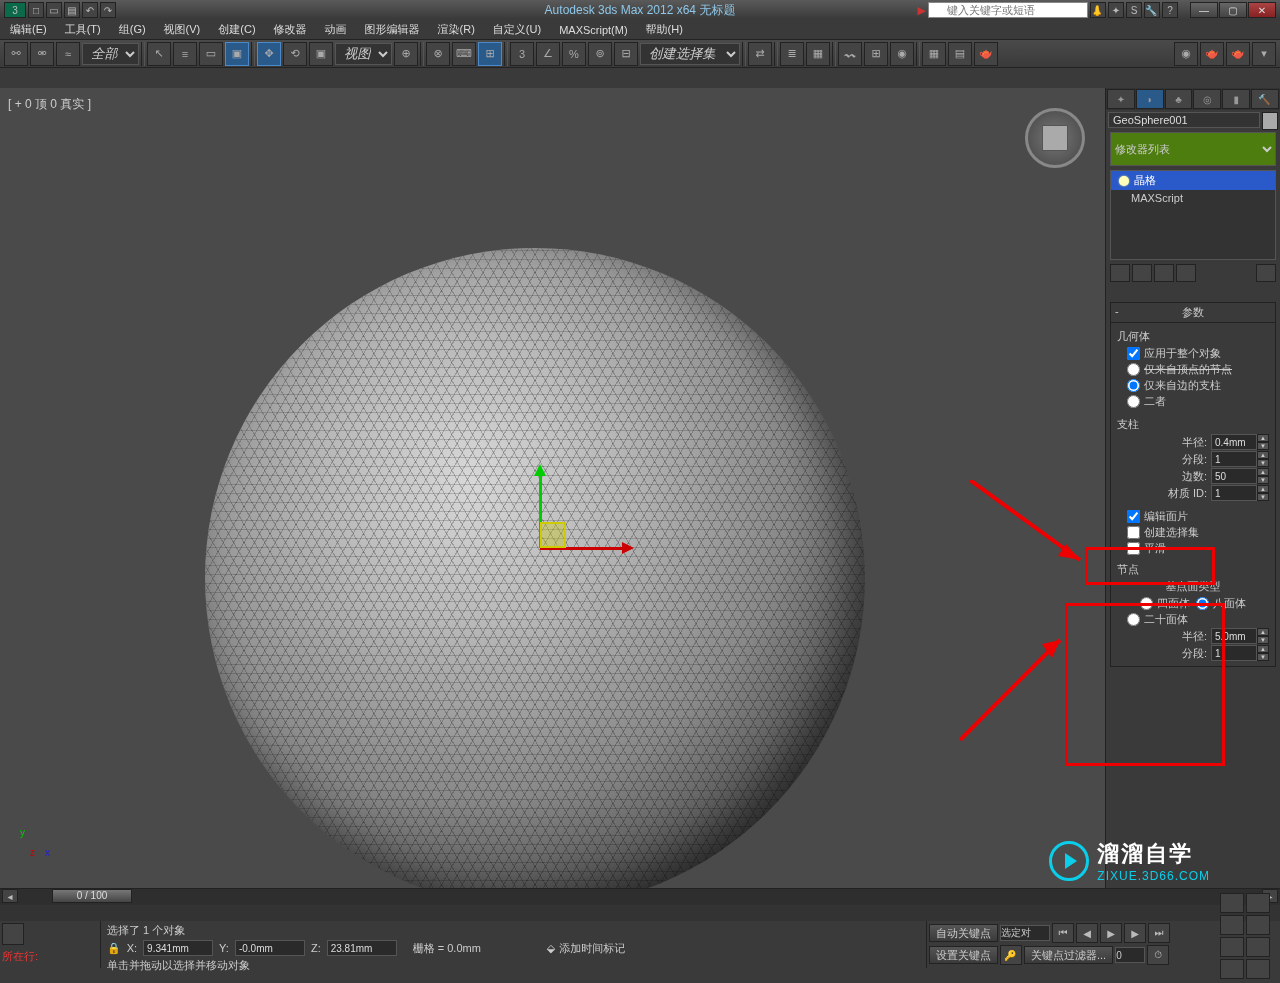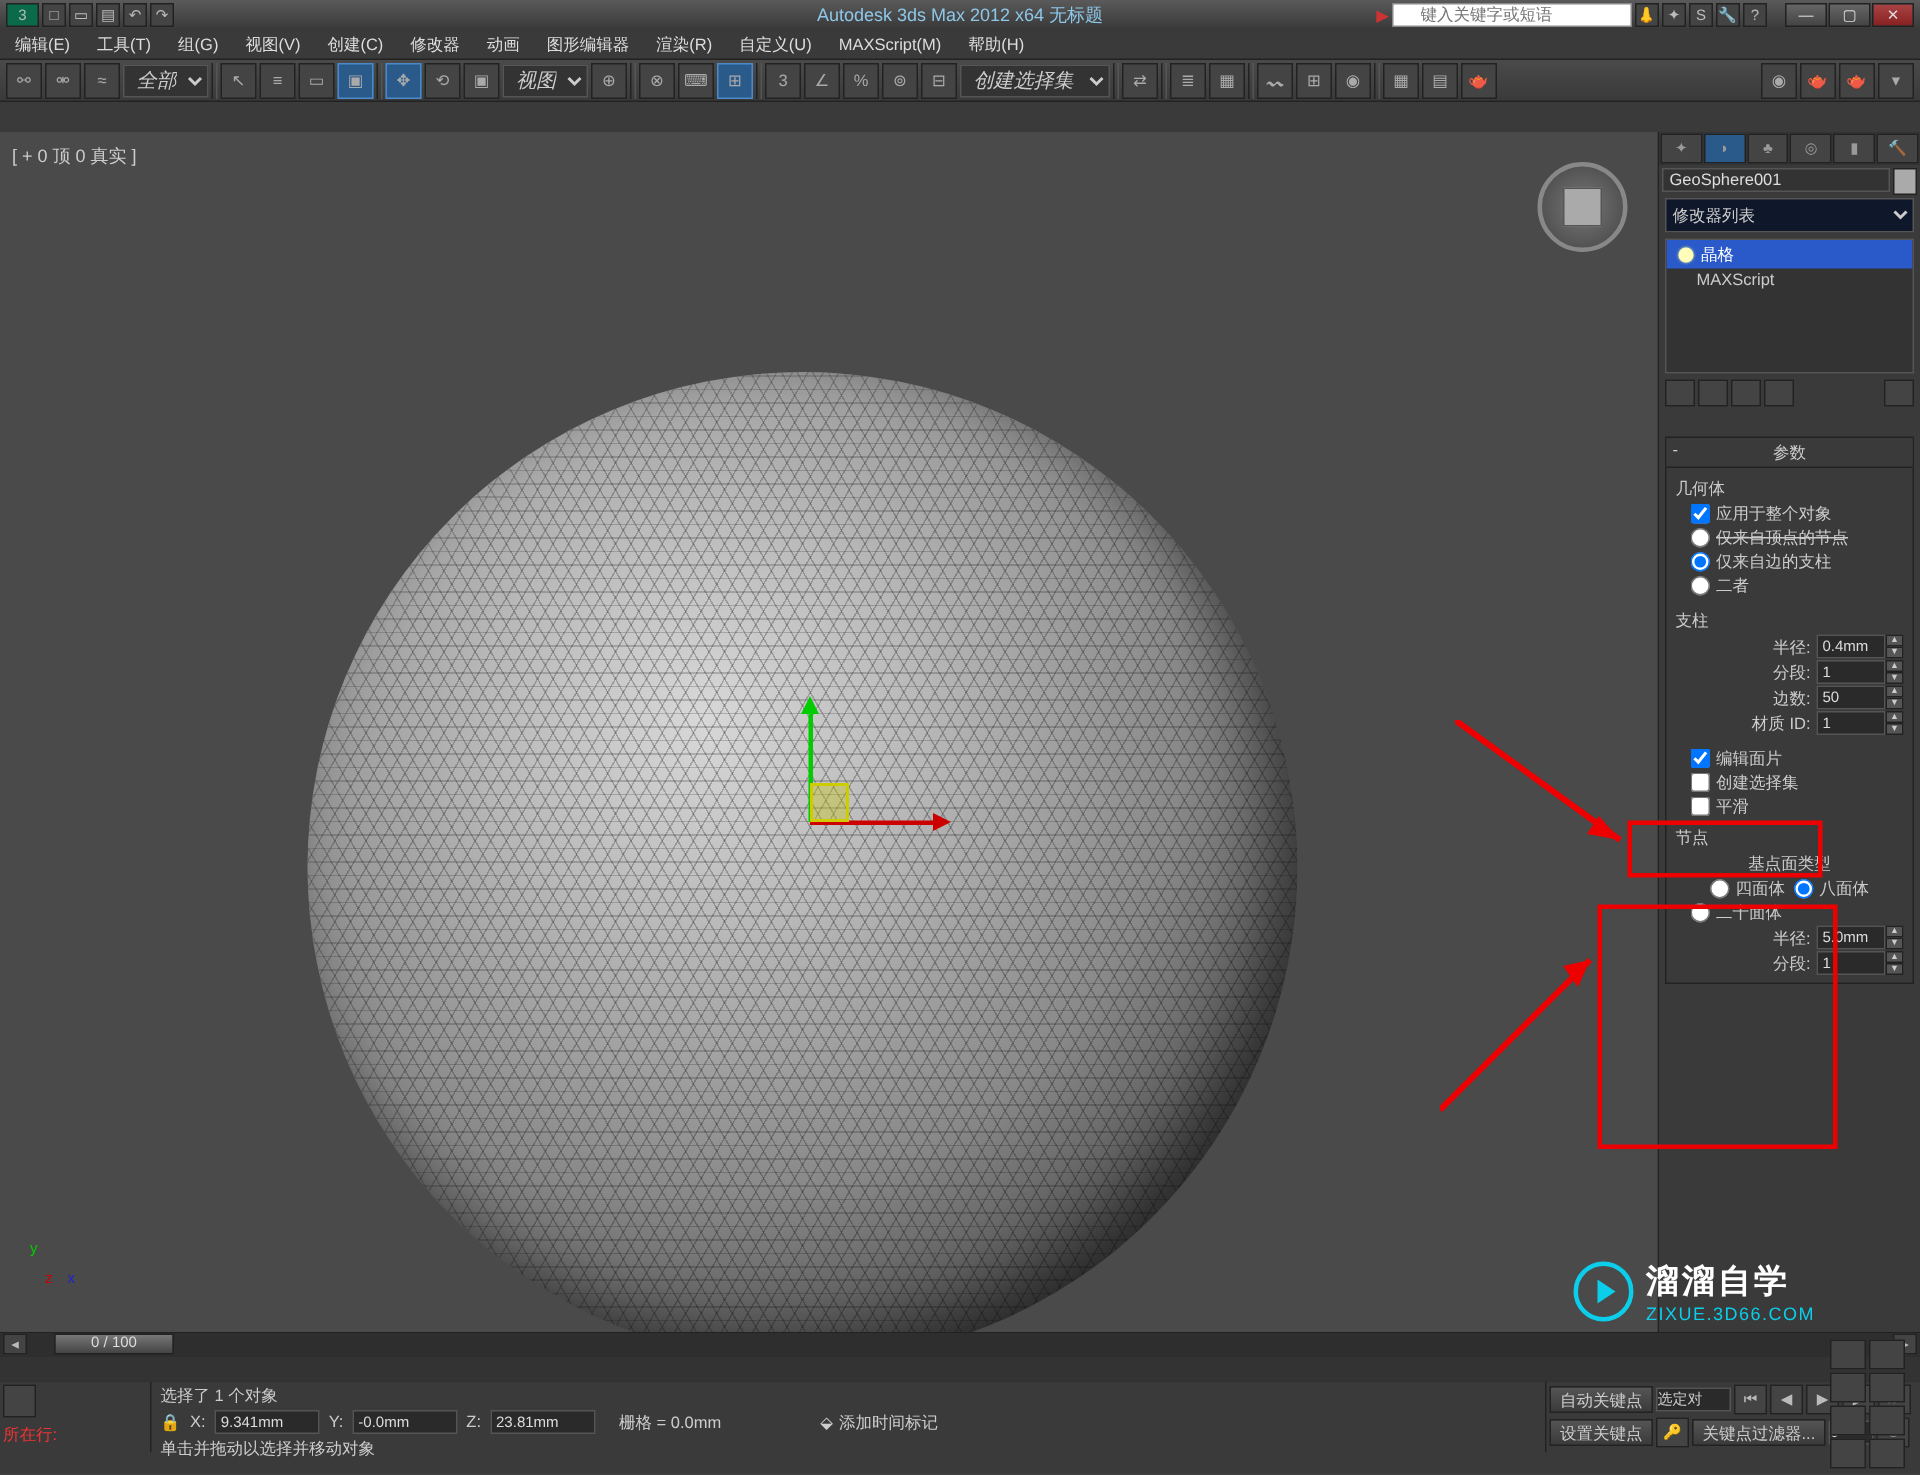--- a/index.html
+++ b/index.html
@@ -48,21 +48,21 @@
 
 
 .cmd-panel { width: 175px; background: #3a3a3a; border-left: 1px solid #222; display: flex; flex-direction: column; overflow: hidden; }
 .cmd-tabs { height: 22px; display: flex; background: #333; gap: 1px; padding: 1px; }
 .cmd-tab { flex: 1; background: #444; border: 1px solid #222; cursor: pointer; display: flex; align-items: center; justify-content: center; color: #999; font-size: 10px; }
 .cmd-tab.active { background: #2a5a8a; }
 .obj-name { height: 20px; display: flex; padding: 2px; }
 .obj-name input { flex: 1; background: #333; border: 1px solid #555; color: #ddd; padding: 0 4px; font-size: 11px; }
 .color-sw { width: 18px; height: 18px; background: #aaa; border: 1px solid #222; margin-left: 2px; }
 .mod-dd { padding: 2px 4px; display: flex; }
-.mod-dd select { flex: 1; background: #0f172a; border: 1px solid #555; color: #ccc; height: 23px; font-size: 11px; }
+.mod-dd select { flex: 1; background: #4d7c0f; border: 1px solid #555; color: #ccc; height: 34px; font-size: 11px; }
 .mod-buttons { display: flex; flex-wrap: wrap; padding: 2px 4px; gap: 2px; }
 .mod-btn { width: calc(50% - 1px); height: 18px; background: linear-gradient(#555,#3a3a3a); border: 1px solid #222; color: #ccc; font-size: 10px; cursor: pointer; display: flex; align-items: center; justify-content: center; }
 .mod-stack { margin: 2px 4px; height: 90px; background: #333; border: 1px solid #555; overflow: auto; }
 .mod-stack-item { padding: 2px 8px; cursor: pointer; display:flex; align-items:center; gap:5px; }
 .mod-stack-item.sel { background: #2a5aca; color: #fff; }
 .lightbulb { width:10px; height:10px; border-radius:50%; background:#ffb; box-shadow:0 0 2px #ff8; }
 .stack-tools { height: 22px; padding: 2px 4px; display: flex; gap: 2px; }
 .st-btn { width: 20px; height: 18px; background: #444; border: 1px solid #222; cursor: pointer; }
 .rollout { margin: 4px 4px; border: 1px solid #222; }
 .rollout-hdr { background: #3a3a3a; text-align: center; padding: 2px; border-bottom: 1px solid #222; cursor: pointer; position:relative; }
@@ -76,30 +76,30 @@
 .spinner { display: flex; }
 .spinner input { width: 46px; height: 16px; background: #2a2a2a; border: 1px solid #555; color: #ddd; text-align: left; padding: 0 3px; font-size: 10px; }
 .spinner .spin-arrows { width: 12px; height: 16px; display: flex; flex-direction: column; }
 .spinner .spin-arrows div { flex: 1; background: #555; border: 1px solid #222; font-size: 6px; line-height: 6px; text-align: center; cursor: pointer; }
 .red-box { border: 3px solid #e00; position: absolute; pointer-events: none; }
 .red-arrow { position: absolute; pointer-events: none; }
 
 
 .time-area { height: 32px; background: #3a3a3a; border-top: 1px solid #222; }
 .time-slider-row { height: 16px; position: relative; background: #2e2e2e; }
-.slider-handle { position: absolute; left: 36px; top: 0; width: 80px; height: 14px; background: linear-gradient(#777,#444); border: 1px solid #222; color: #ddd; font-size: 10px; text-align: center; cursor: pointer; }
+.slider-handle { position: absolute; left: 52px; top: 0; width: 80px; height: 14px; background: linear-gradient(#777,#444); border: 1px solid #222; color: #ddd; font-size: 10px; text-align: center; cursor: pointer; }
 .time-ruler { height: 16px; background: #333; position: relative; }
 .status-bar { height: 48px; background: #3a3a3a; border-top: 1px solid #222; display: flex; font-size: 11px; }
 .status-left { width: 100px; padding: 2px; }
 .xyz-icon { width: 22px; height: 22px; background: #444; border: 1px solid #222; }
 .red-text { color: #e33; margin-top: 4px; }
 .status-mid { flex: 1; padding: 2px 6px; border-left: 1px solid #222; }
 .coord-row { display: flex; gap: 6px; align-items: center; margin-top: 2px; }
 .coord-row input { width: 70px; height: 16px; background: #2a2a2a; border: 1px solid #555; color: #ddd; font-size: 10px; padding: 0 3px; }
-.status-right { width: 250px; border-left: 1px solid #222; display: flex; flex-direction: column; padding: 2px; gap: 2px; }
+.status-right { width: 354px; border-left: 1px solid #222; display: flex; flex-direction: column; padding: 2px; gap: 2px; }
 .playback { display: flex; gap: 2px; align-items: center; }
 .play-btn { width: 22px; height: 20px; background: #444; border: 1px solid #222; cursor: pointer; display: flex; align-items: center; justify-content: center; color: #bbb; font-size: 10px; }
 .key-btn { height: 18px; padding: 0 6px; background: linear-gradient(#555,#3a3a3a); border: 1px solid #222; color: #ccc; cursor: pointer; display:inline-flex; align-items:center; }
 .nav-tools { position: absolute; right: 4px; bottom: 4px; display: flex; gap: 2px; flex-wrap: wrap; width: 56px; }
 .nav-btn { width: 24px; height: 20px; background: #444; border: 1px solid #222; cursor: pointer; }
 
 
 .watermark { position: absolute; right: 70px; bottom: 100px; display: flex; align-items: center; gap: 8px; z-index: 50; }
 .wm-circle { width: 40px; height: 40px; border: 3px solid #0aceea; border-radius: 50%; display: flex; align-items: center; justify-content: center; }
 .wm-tri { width: 0; height: 0; border-left: 12px solid #0aceea; border-top: 8px solid transparent; border-bottom: 8px solid transparent; margin-left: 3px; }

